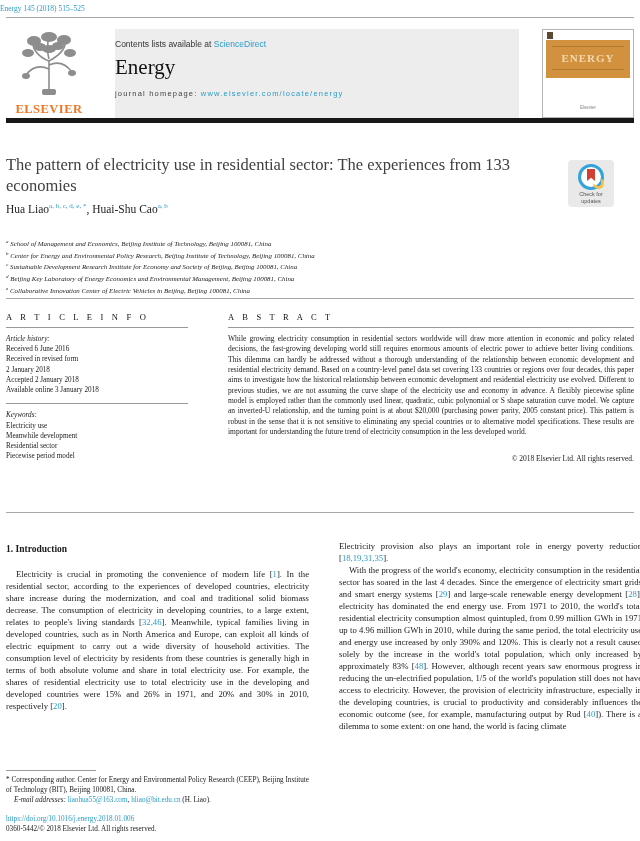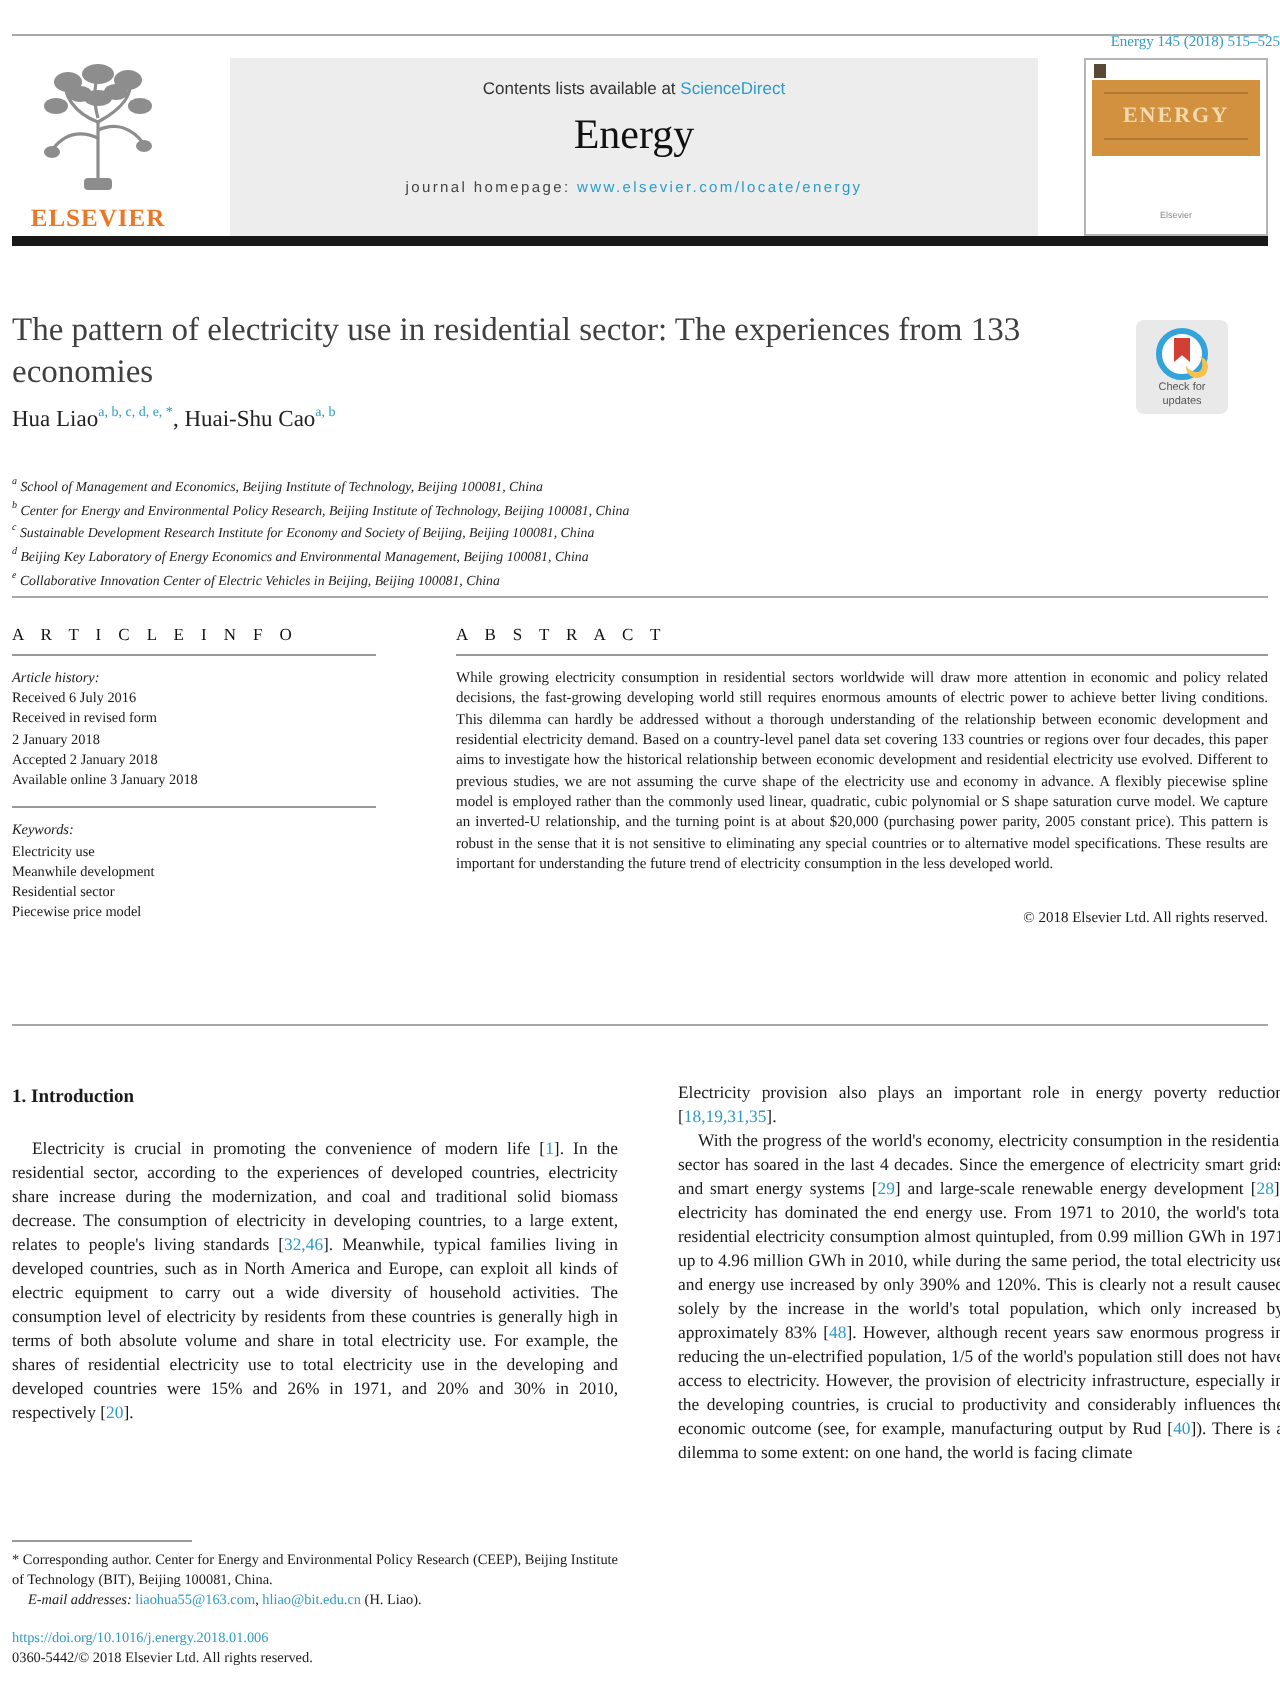--- a/index.html
+++ b/index.html
@@ -5,33 +5,33 @@
   html,body { margin:0; padding:0; background:#ffffff; }
   .page {
     position:relative; width:640px; height:841px; margin:0 auto;
     background:#ffffff; color:#1a1a1a;
     font-family:"Liberation Serif", serif; overflow:hidden;
   }
   .link { color:#2d9bc7; text-decoration:none; }
   .cite { color:#2d9bc7; }
 
   
-  .top-citation { position:absolute; top:16px; left:0; right:0; text-align:right;
+  .top-citation { position:absolute; top:4px; left:0; right:0; text-align:left;
     font-size:7.5px; color:#2d9bc7; }
   .rule { position:absolute; left:6px; right:6px; border-top:1px solid #a8a8a8; height:0; }
   .rule-top { top:17px; }
 
   
   .header-row { position:absolute; top:29px; left:6px; right:6px; height:89px; display:flex; }
   .elsevier-block { width:86px; position:relative; background:#fff; }
   .elsevier-tree { display:block; margin:2px auto 0 auto; }
   .elsevier-word { position:absolute; bottom:1px; left:0; right:0; text-align:center;
     color:#ee7623; font-size:12.5px; font-weight:bold; letter-spacing:0.5px;
     font-family:"Liberation Serif", serif; }
-  .banner { flex:1; background:#ededee; margin:0 23px; text-align:center; padding-top:10px;
+  .banner { flex:1; background:#ededee; margin:0 23px; padding-top:10px;
     font-family:"Liberation Sans", sans-serif; }
   .banner-line1 { font-size:8.5px; color:#333; }
   .banner-journal { font-family:"Liberation Serif", serif; font-size:21px; color:#111;
     margin-top:6px; }
   .banner-homepage { font-size:7.5px; letter-spacing:1.2px; color:#444; margin-top:9px; }
   .cover-block { width:90px; border:1px solid #b5b5b5; background:#fff; position:relative; }
   .cover-mark { position:absolute; top:2px; left:4px; width:6px; height:7px; background:#5a4a33; }
   .cover-orange { position:absolute; top:10px; left:3px; right:3px; height:38px; background:#d2913e; }
   .cover-title { position:absolute; top:12px; left:0; right:0; text-align:center;
     color:#f3d9ad; font-size:11px; font-weight:bold; letter-spacing:1px;
@@ -167,31 +167,31 @@
     <div><sup>d</sup><span> Beijing Key Laboratory of Energy Economics and Environmental Management, Beijing 100081, China</span></div>
     <div><sup>e</sup><span> Collaborative Innovation Center of Electric Vehicles in Beijing, Beijing 100081, China</span></div>
   </div>
 
   <div class="rule rule-affil"></div>
 
   <div class="info-col">
     <div class="sec-heading">A R T I C L E   I N F O</div>
     <div class="heading-rule"></div>
     <div class="info-label info-line">Article history:</div>
-    <div class="info-line">Received 6 July 2016</div>
+    <div class="info-line">Received 6 June 2016</div>
     <div class="info-line">Received in revised form</div>
     <div class="info-line">2 January 2018</div>
     <div class="info-line">Accepted 2 January 2018</div>
     <div class="info-line">Available online 3 January 2018</div>
     <div class="info-divider"></div>
     <div class="info-label info-line">Keywords:</div>
     <div class="info-line">Electricity use</div>
     <div class="info-line">Meanwhile development</div>
     <div class="info-line">Residential sector</div>
-    <div class="info-line">Piecewise price model</div>
+    <div class="info-line">Piecewise period model</div>
   </div>
 
   <div class="abs-col">
     <div class="sec-heading">A B S T R A C T</div>
     <div class="heading-rule"></div>
     <div class="abs-text">While growing electricity consumption in residential sectors worldwide will draw more attention in economic and policy related decisions, the fast-growing developing world still requires enormous amounts of electric power to achieve better living conditions. This dilemma can hardly be addressed without a thorough understanding of the relationship between economic development and residential electricity demand. Based on a country-level panel data set covering 133 countries or regions over four decades, this paper aims to investigate how the historical relationship between economic development and residential electricity use evolved. Different to previous studies, we are not assuming the curve shape of the electricity use and economy in advance. A flexibly piecewise spline model is employed rather than the commonly used linear, quadratic, cubic polynomial or S shape saturation curve model. We capture an inverted-U relationship, and the turning point is at about $20,000 (purchasing power parity, 2005 constant price). This pattern is robust in the sense that it is not sensitive to eliminating any special countries or to alternative model specifications. These results are important for understanding the future trend of electricity consumption in the less developed world.</div>
     <div class="abs-copy">© 2018 Elsevier Ltd. All rights reserved.</div>
   </div>
 
   <div class="rule rule-abs"></div>

